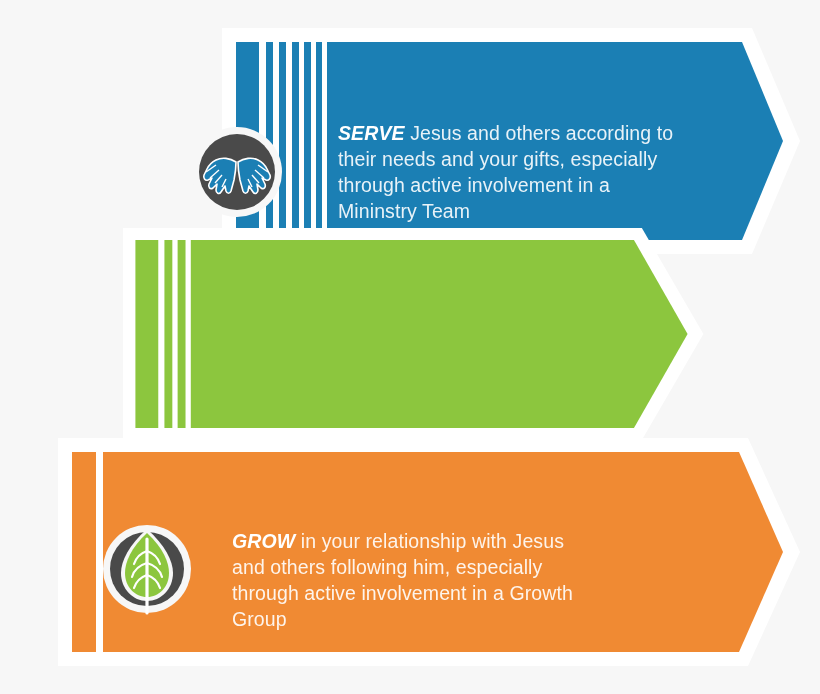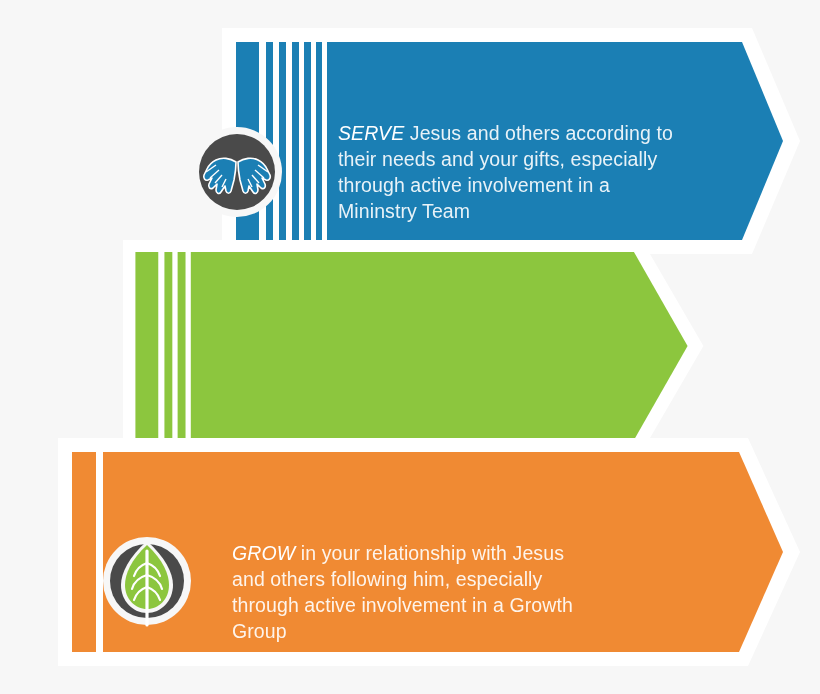--- a/index.html
+++ b/index.html
@@ -41,41 +41,41 @@
     position: absolute;
     color: #ffffff;
     font-size: 19.5px;
     line-height: 26px;
     letter-spacing: 0.1px;
     white-space: pre-line;
     z-index: 6;
     text-rendering: optimizeLegibility;
   }
   .band-text .kw {
-    font-weight: normal;
+    font-weight: bold;
     font-style: italic;
     color: #ffffff;
   }
   .band-text .rest {
     color: rgba(255,255,255,0.90);
   }
 
   
   .icon-badge {
     position: absolute;
     z-index: 9;
   }
   .icon-badge svg {
     display: block;
     overflow: visible;
   }
 
   
   #band-serve   { left: 0px;  top: 28px;  width: 820px; height: 226px; }
-  #band-grow    { left: 0px;  top: 240px; width: 721px; height: 212px; }
+  #band-grow    { left: 0px;  top: 228px; width: 721px; height: 212px; }
   #band-connect { left: 0px;  top: 438px; width: 820px; height: 228px; }
 
   #text-serve   { left: 338px; top: 92px;  width: 340px; }
   #text-grow    { left: 232px; top: 300px; width: 370px; }
 
   #icon-serve   { left: 192px; top: 99px;  width: 90px; height: 90px; }
   #icon-grow    { left: 103px; top: 299px; width: 88px; height: 88px; }
 </style>
 </head>
 <body>

